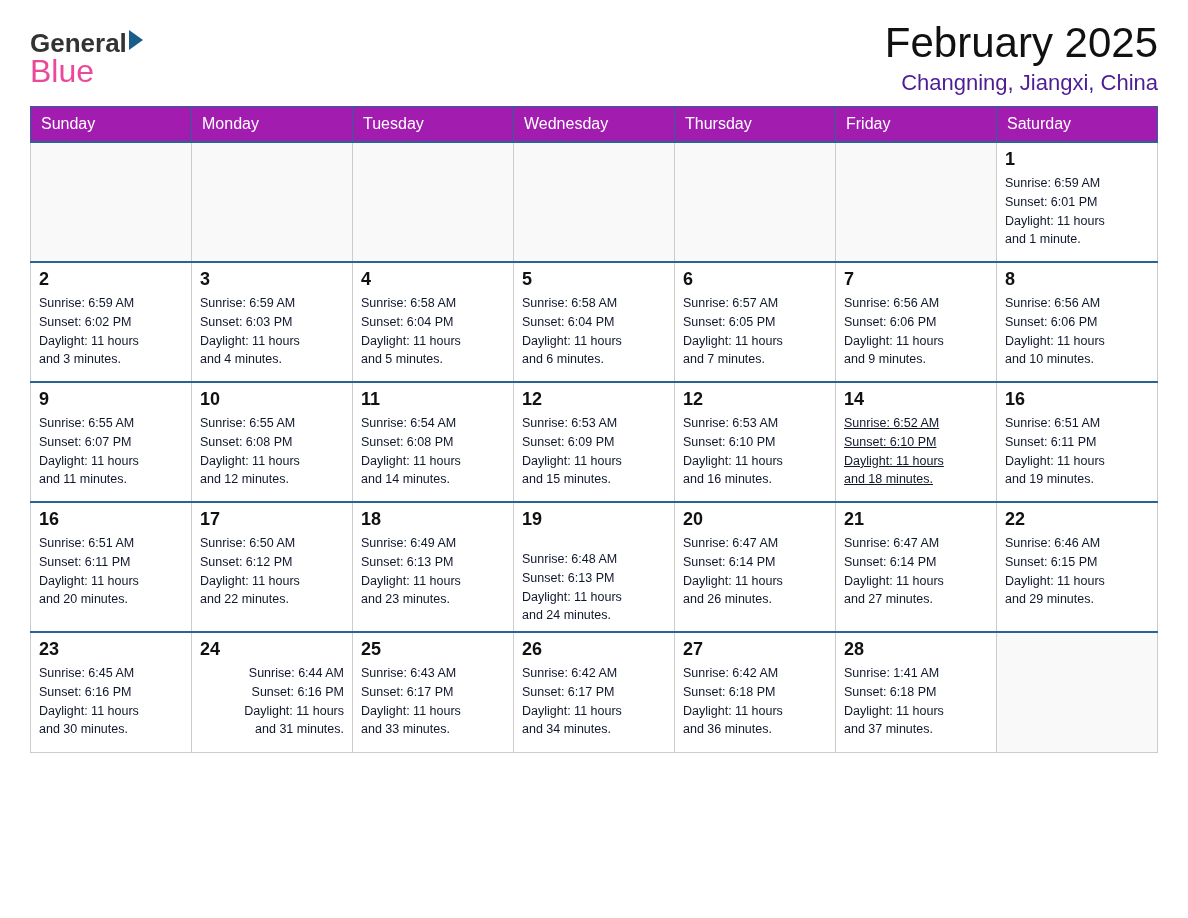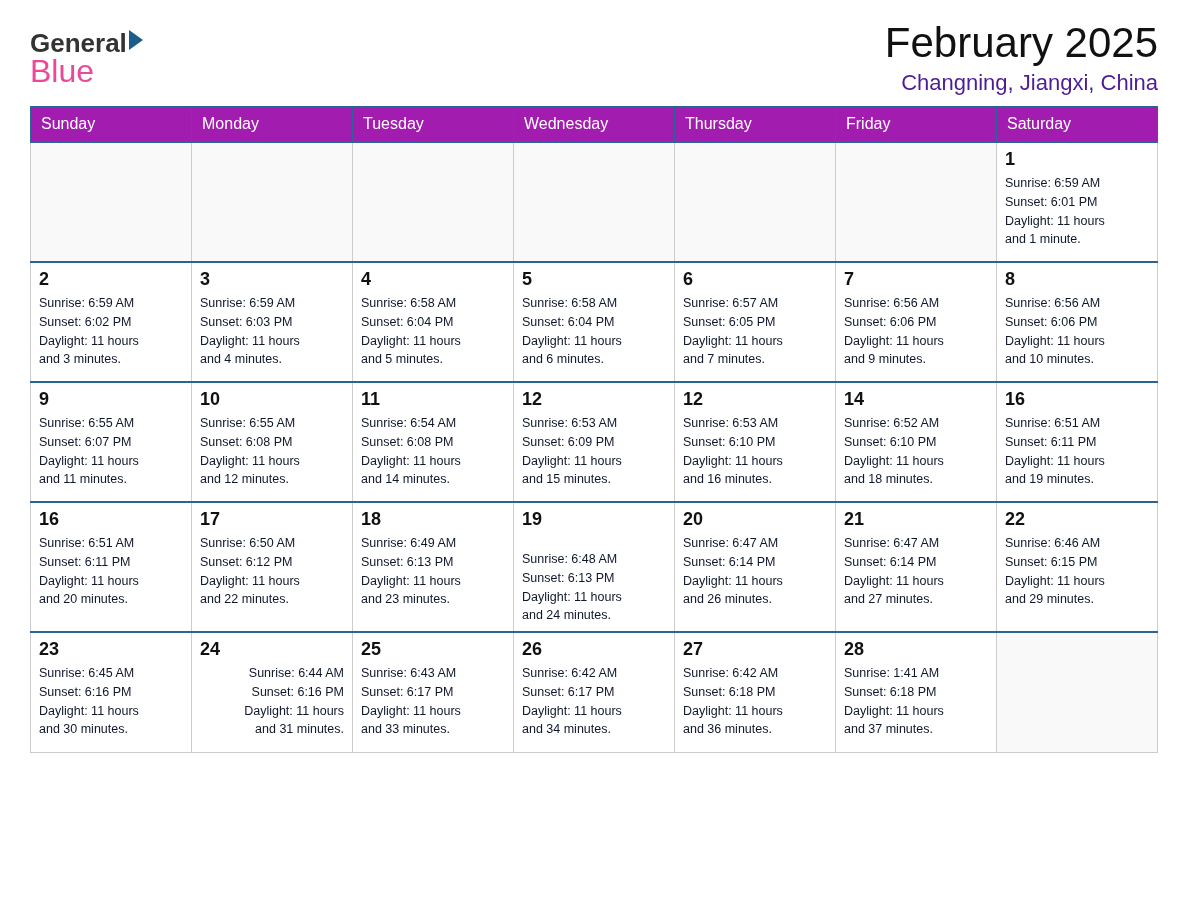--- a/index.html
+++ b/index.html
@@ -227,21 +227,21 @@
         </td>
         <td>
           <span class="day-number">12</span>
           <div class="day-info" style="white-space: pre-line;">Sunrise: 6:53 AM
 Sunset: 6:10 PM
 Daylight: 11 hours
 and 16 minutes.</div>
         </td>
         <td>
           <span class="day-number">14</span>
-          <div class="day-info" style="white-space: pre-line;">Sunrise: 6:52 AM
+          <div class="day-info" style="white-space: pre-line; text-decoration: underline;">Sunrise: 6:52 AM
 Sunset: 6:10 PM
 Daylight: 11 hours
 and 18 minutes.</div>
         </td>
         <td>
           <span class="day-number">16</span>
           <div class="day-info" style="white-space: pre-line;">Sunrise: 6:51 AM
 Sunset: 6:11 PM
 Daylight: 11 hours
 and 19 minutes.</div>

